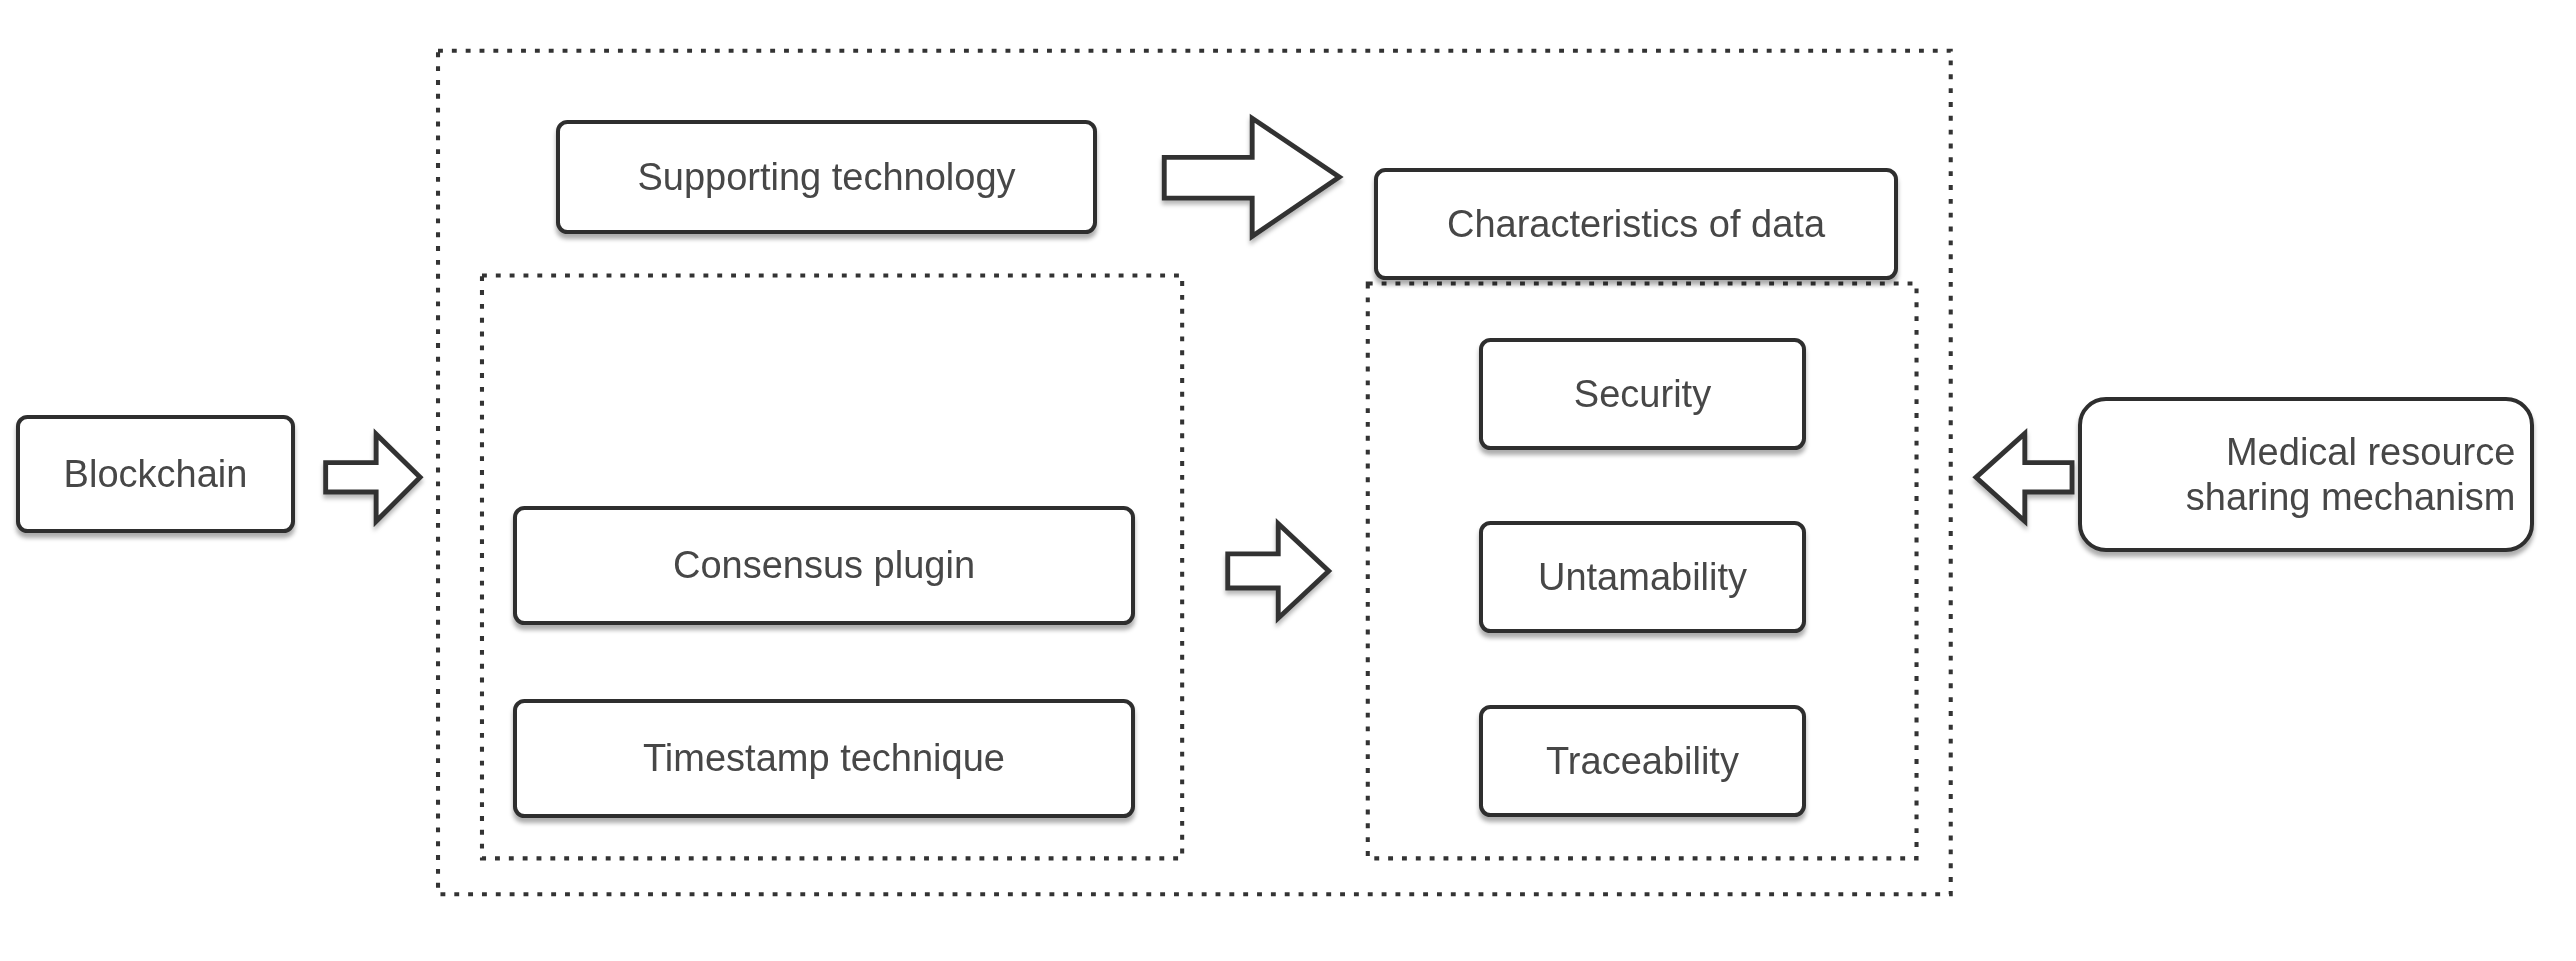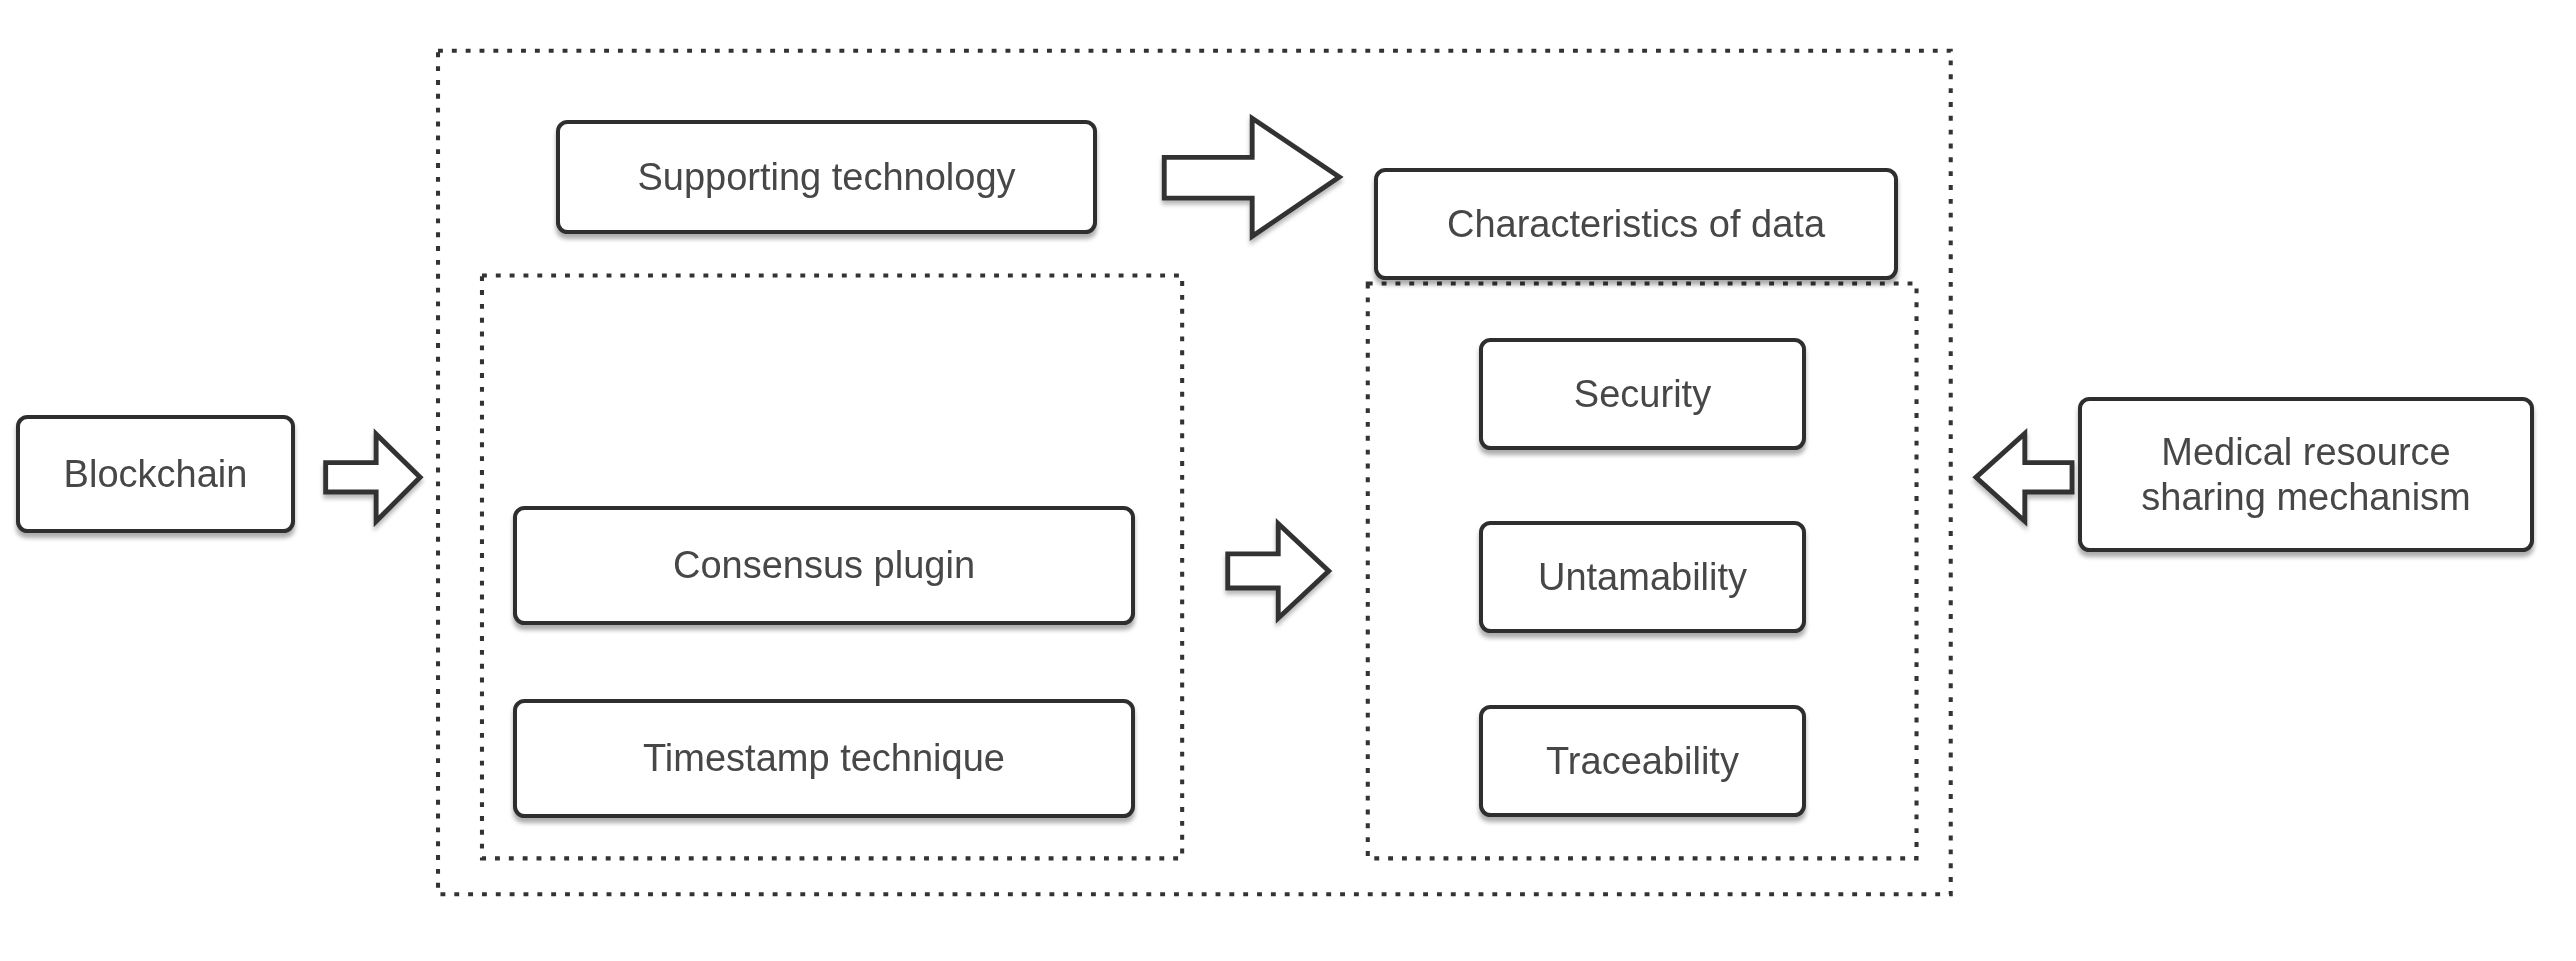--- a/index.html
+++ b/index.html
@@ -36,41 +36,41 @@
     stroke:var(--arrow-stroke);
     stroke-width:6;
     stroke-linejoin:miter;
     filter:url(#softshadow);
   }
   .node{
     position:absolute;
     display:flex;
     align-items:center;
     justify-content:center;
-    text-align:center;
+    text-align:right;
     background:var(--box-fill);
     border:4.1px solid var(--box-border);
     border-radius:11.4px;
     box-shadow:0 4.9px 4.1px -0.8px rgba(20,20,20,0.35);
     color:var(--text);
     font-size:38px;
     line-height:1.18;
     padding:3.3px 14.7px;
   }
   
   .n-blockchain      {left:16px;   top:415px; width:279px; height:118px;}
   .n-supporting      {left:556px;  top:120px; width:541px; height:114px;}
   .n-characteristics {left:1374px; top:120px; width:524px; height:112px;margin-top:48px;}
   .n-asymmetric      {left:513px;  top:311px; width:622px; height:122px;}
   .n-consensus       {left:513px;  top:506px; width:622px; height:119px;}
   .n-timestamp       {left:513px;  top:699px; width:622px; height:119px;}
   .n-security        {left:1479px; top:326px; width:327px; height:112px;margin-top:12px;}
   .n-untamability    {left:1479px; top:521px; width:327px; height:112px;}
   .n-traceability    {left:1479px; top:705px; width:327px; height:112px;}
-  .n-medical         {left:2078px; top:397px; width:456px; height:155px;}
+  .n-medical         {left:2078px; top:397px; width:456px; height:155px;border-radius:28px;}
 </style>
 </head>
 <body>
 
 <div class="canvas">
 
   <svg class="shapes" viewBox="0 0 3164 1181" xmlns="http://www.w3.org/2000/svg">
     <defs>
       <filter id="softshadow" x="-20%" y="-20%" width="140%" height="140%">
         <feDropShadow dx="0" dy="5" stdDeviation="2.5" flood-color="#000000" flood-opacity="0.28"></feDropShadow>

